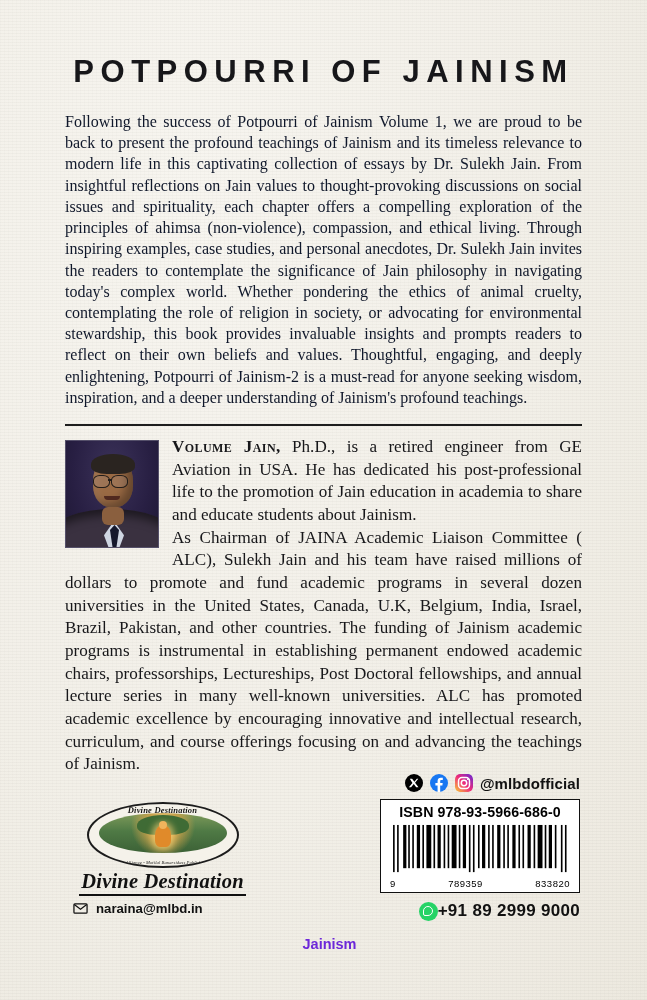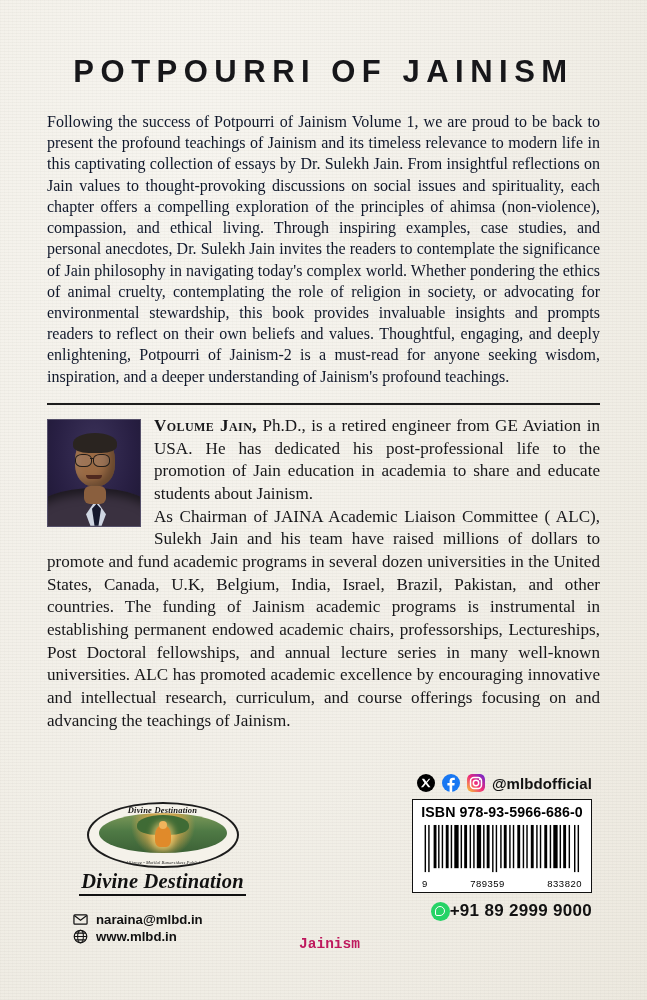--- a/index.html
+++ b/index.html
@@ -12,21 +12,21 @@
   }
   
   .paper{
     position:absolute;inset:0;
     background:
       repeating-linear-gradient(0deg, rgba(0,0,0,0.022) 0px, rgba(0,0,0,0.022) 1px, rgba(255,255,255,0.03) 1px, rgba(255,255,255,0.03) 3px),
       repeating-linear-gradient(90deg, rgba(0,0,0,0.012) 0px, rgba(0,0,0,0.012) 1px, rgba(255,255,255,0.0) 1px, rgba(255,255,255,0.0) 4px),
       radial-gradient(ellipse at 30% 20%, #f7f5ef 0%, #f2efe7 55%, #ece8de 100%);
     pointer-events:none;
   }
-  .sheet{position:absolute;inset:0;padding:0 47px;box-sizing:border-box;}
+  .sheet{position:absolute;inset:0;padding:0 65px;box-sizing:border-box;}
 
   .title{
     margin:0;padding:56px 0 0 0;
     text-align:center;
     font-family:"Liberation Sans", sans-serif;
     font-weight:600;
     font-size:31px;
     letter-spacing:6.5px;
     color:#17171a;
     line-height:1;
@@ -98,25 +98,25 @@
     font-family:"Liberation Serif", serif;font-style:italic;
     font-size:4.6px;color:#141414;letter-spacing:.1px;
   }
   .brand{
     font-family:"Liberation Serif", serif;
     font-weight:bold;font-style:italic;
     font-size:20.5px;letter-spacing:.2px;
     margin-top:2px;color:#111;
     border-bottom:2.2px solid #111;display:inline-block;padding:0 2px 1px 2px;
   }
-  .contact{margin-top:16px;font-family:"Liberation Sans", sans-serif;font-weight:bold;font-size:13.2px;color:#111;text-align:right;}
+  .contact{margin-top:5px;font-family:"Liberation Sans", sans-serif;font-weight:bold;font-size:13.2px;color:#111;text-align:right;}
   .contact .row{display:flex;align-items:center;justify-content:flex-start;gap:8px;margin:2px 0 0 18px;}
   .cico{width:15px;height:15px;flex:0 0 15px;display:block;}
 
-  .foot-right{position:absolute;right:0;top:-28px;width:180px;}
+  .foot-right{position:absolute;right:12px;top:-28px;width:200px;}
   .social{display:flex;align-items:center;gap:7px;justify-content:flex-end;}
   .sico{width:18px;height:18px;border-radius:5px;display:block;}
   .handle{font-family:"Liberation Sans", sans-serif;font-weight:bold;font-size:15px;color:#111;letter-spacing:.1px;}
   .isbn-box{
     margin-top:7px;border:1.6px solid #111;background:#fff;
     padding:4px 6px 3px 6px;text-align:center;
   }
   .isbn-txt{font-family:"Liberation Sans", sans-serif;font-weight:bold;font-size:14.2px;color:#000000;letter-spacing:.1px;}
   .bars{height:55px;margin:3px 2px 0 2px;display:block;width:calc(100% - 4px);}
   .bardigits{
@@ -124,21 +124,21 @@
     font-family:"Liberation Sans", sans-serif;font-size:9.5px;color:#000;
     margin:0 3px;letter-spacing:.5px;
   }
   .wa-row{display:flex;align-items:center;justify-content:flex-end;margin-top:8px;}
   .wa-ico{width:19px;height:19px;border-radius:50%;background:#25d366;position:relative;display:block;}
   .wa-ico:after{content:"";position:absolute;left:4.5px;top:4px;width:10px;height:10px;border:1.7px solid #fff;border-radius:50% 50% 50% 2px;box-sizing:border-box;}
   .phone{font-family:"Liberation Sans", sans-serif;font-weight:bold;font-size:17px;color:#111;letter-spacing:.3px;}
 
   .spine-label{
     position:absolute;left:12px;right:0;bottom:48px;text-align:center;
-    font-family:Liberation Mono, monospace;font-weight:bold;font-size:14.5px;color:#be185d;
+    font-family:Liberation Sans, sans-serif;font-weight:bold;font-size:14.5px;color:#6d28d9;
   }
 </style>
 </head>
 <body>
 
 <div class="paper"></div>
 
 <div class="sheet">
 
   <h1 class="title">POTPOURRI OF JAINISM</h1>
@@ -178,28 +178,20 @@
         <div class="oval-bot-txt">Subsidiary Alliance - Motilal Banarsidass Publishing House</div>
       </div>
       <div class="brand">Divine Destination</div>
       <div class="contact">
         <div class="row">
           <svg class="cico" viewBox="0 0 24 24">
               <rect x="1.5" y="4.5" width="21" height="15" rx="1.5" fill="none" stroke="#111" stroke-width="2"></rect>
               <path d="M2 5.5 L12 13 L22 5.5" fill="none" stroke="#111" stroke-width="2"></path>
             </svg>
           <span>naraina@mlbd.in</span>
-        </div>
-        <div class="row">
-          <svg class="cico" viewBox="0 0 24 24">
-              <circle cx="12" cy="12" r="10" fill="none" stroke="#111" stroke-width="2"></circle>
-              <ellipse cx="12" cy="12" rx="4.6" ry="10" fill="none" stroke="#111" stroke-width="1.7"></ellipse>
-              <path d="M2 12h20M3.6 6.6h16.8M3.6 17.4h16.8" stroke="#111" stroke-width="1.7"></path>
-            </svg>
-          <span>www.mlbd.in</span>
         </div>
       </div>
     </div>
 
     <div class="foot-right">
       <div class="social">
         <svg class="sico" viewBox="0 0 24 24">
             <circle cx="12" cy="12" r="12" fill="#000"></circle>
             <path d="M6.4 6.2h3.1l3 4.1 3.3-4.1h1.9l-4.3 5.3 4.6 6.3h-3.1l-3.2-4.4-3.6 4.4H5.2l4.7-5.7z" fill="#fff"></path>
           </svg>

